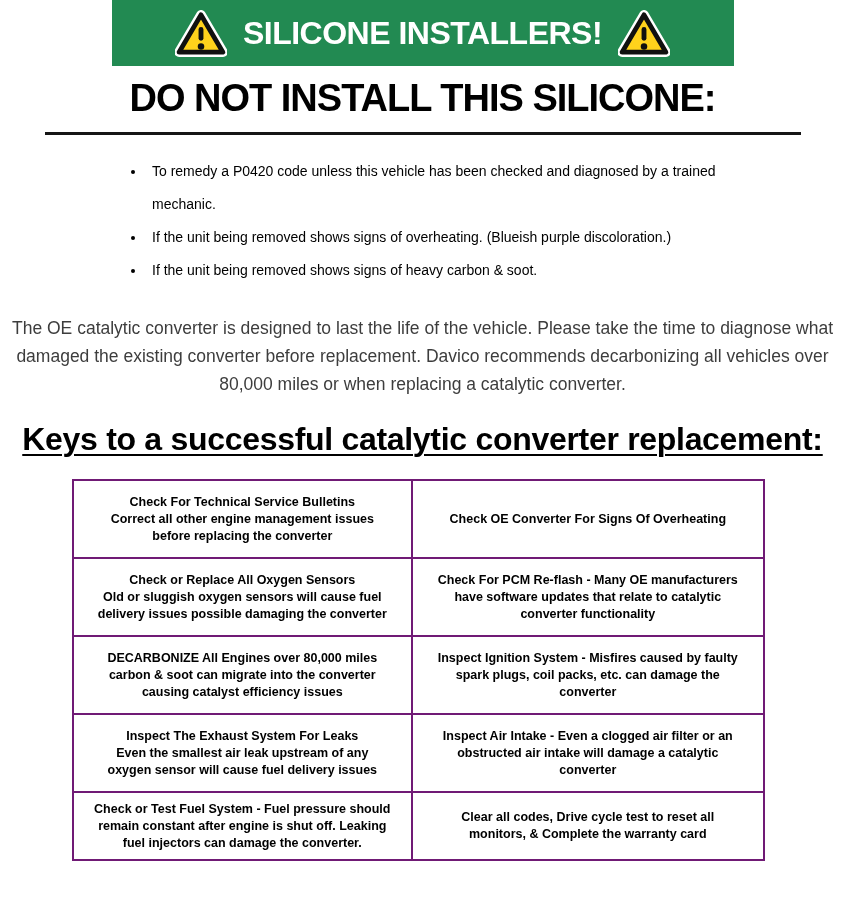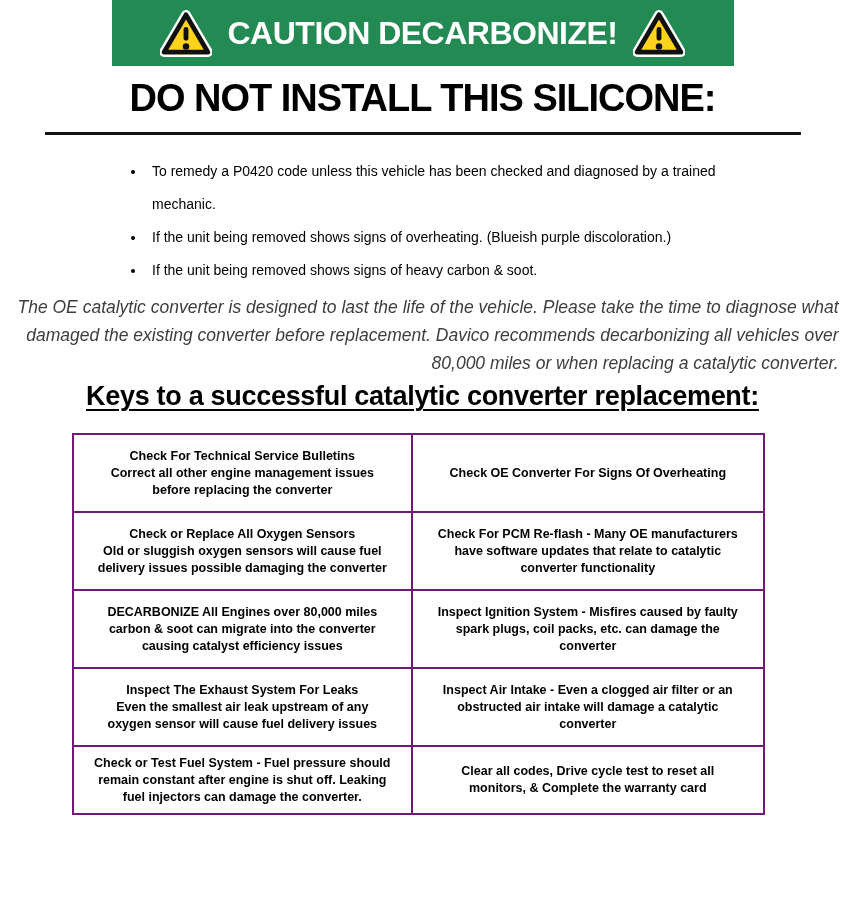--- a/index.html
+++ b/index.html
@@ -54,33 +54,32 @@
     margin: 20px 0 0 126px;
     padding: 0 0 0 20px;
     font-size: 14px;
     font-weight: normal;
     line-height: 33px;
   }
   .bullet-list li { padding-left: 6px; }
 
   .intro {
     width: 832px;
-    margin: 6px auto 0;
-    text-align: right;
+    margin: 27px auto 0;
+    text-align: center;
     font-size: 17.5px;
     font-weight: normal;
     color: #3d3d3d;
     line-height: 28px;
-    font-style: italic;
   }
 
   .keys-heading {
-    margin: 4px auto 0;
+    margin: 23px auto 0;
     text-align: center;
-    font-size: 27px;
+    font-size: 32px;
     font-weight: bold;
     text-decoration: underline;
     text-decoration-thickness: 2px;
     text-underline-offset: 4px;
     letter-spacing: -0.3px;
   }
 
   table.checklist {
     width: 693px;
     margin: 21px 0 0 72px;
@@ -110,21 +109,21 @@
 </head>
 <body>
 
 <header class="banner" style="background: rgb(34, 138, 82);">
   <svg class="warn-icon" width="52" height="47" viewBox="0 0 64 58" aria-hidden="true">
     <path d="M32 6 L59 52 L5 52 Z" fill="none" stroke="#ffffff" stroke-width="12" stroke-linejoin="round"></path>
     <path d="M32 6 L59 52 L5 52 Z" fill="#ffd21c" stroke="#101010" stroke-width="6" stroke-linejoin="round"></path>
     <rect x="29" y="21" width="6" height="17" rx="3" fill="#101010"></rect>
     <circle cx="32" cy="45" r="4" fill="#101010"></circle>
   </svg>
-  <span class="banner-label">CAUTION DECARBONIZE!</span>
+  <span class="banner-label">SILICONE INSTALLERS!</span>
   <svg class="warn-icon" width="52" height="47" viewBox="0 0 64 58" aria-hidden="true">
     <path d="M32 6 L59 52 L5 52 Z" fill="none" stroke="#ffffff" stroke-width="12" stroke-linejoin="round"></path>
     <path d="M32 6 L59 52 L5 52 Z" fill="#ffd21c" stroke="#101010" stroke-width="6" stroke-linejoin="round"></path>
     <rect x="29" y="21" width="6" height="17" rx="3" fill="#101010"></rect>
     <circle cx="32" cy="45" r="4" fill="#101010"></circle>
   </svg>
 </header>
 
 <h1 class="page-title">DO NOT INSTALL THIS SILICONE:</h1>
 

